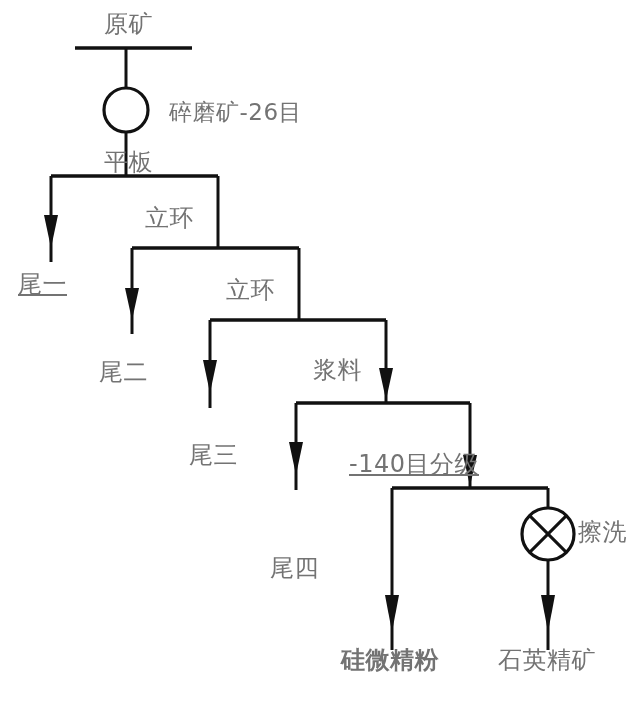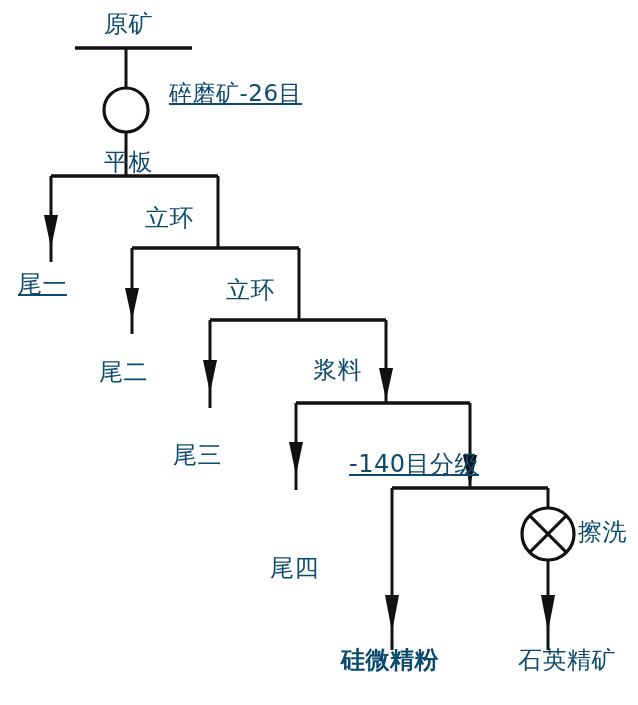--- a/index.html
+++ b/index.html
@@ -42,21 +42,21 @@
     stroke: #111111;
     stroke-width: 3;
     fill: none;
   }
   .arrow-head {
     fill: #111111;
     stroke: none;
   }
   .flow-label {
     position: absolute;
-    color: #0c4a6e;
+    color: #737373;
     font-family: "DejaVu Sans", "Liberation Sans", sans-serif;
     white-space: nowrap;
     line-height: 1;
     letter-spacing: 0.5px;
     user-select: none;
   }
   .lbl-lg { font-size: 24px; }
   .lbl-md { font-size: 23px; }
   .lbl-sm { font-size: 24px; text-decoration: underline; }
 </style>
@@ -129,42 +129,42 @@
       <line class="node-cross" x1="529.6" y1="515.6" x2="566.4" y2="552.4"></line>
       <line class="node-cross" x1="566.4" y1="515.6" x2="529.6" y2="552.4"></line>
       <line class="flow-line" x1="548" y1="560" x2="548" y2="650"></line>
       <polygon class="arrow-head" points="541,595 555,595 548,632"></polygon>
     </g>
 
   </svg>
 
   <div class="flow-label lbl-lg" style="left:104px; top:12px;">原矿</div>
 
-  <div class="flow-label lbl-md" style="left:169px; top:82px;text-decoration:underline;">碎磨矿-26目</div>
+  <div class="flow-label lbl-md" style="left:169px; top:101px;">碎磨矿-26目</div>
 
   <div class="flow-label lbl-lg" style="left:104px; top:150px;">平板</div>
 
   <div class="flow-label lbl-lg" style="left:145px; top:206px;">立环</div>
 
   <div class="flow-label lbl-lg" style="left:226px; top:278px;">立环</div>
 
   <div class="flow-label lbl-lg" style="left:313px; top:358px;">浆料</div>
 
   <div class="flow-label lbl-sm" style="left:349px; top:452px;">-140目</div>
 
   <div class="flow-label lbl-sm" style="left:430px; top:452px;">分级</div>
 
 
   <div class="flow-label lbl-lg" style="left:578px; top:520px;text-align:center;">擦洗</div>
 
   <div class="flow-label lbl-lg" style="left:18px; top:272px;text-decoration:underline;">尾一</div>
 
   <div class="flow-label lbl-lg" style="left:99px; top:360px;">尾二</div>
 
-  <div class="flow-label lbl-lg" style="left:173px; top:443px;">尾三</div>
+  <div class="flow-label lbl-lg" style="left:189px; top:443px;">尾三</div>
 
   <div class="flow-label lbl-lg" style="left:270px; top:556px;text-align:right;">尾四</div>
 
   <div class="flow-label lbl-lg" style="left:341px; top:648px;font-weight:bold;">硅微精粉</div>
 
-  <div class="flow-label lbl-lg" style="left:518px; top:648px;text-align:right;">石英精矿</div>
+  <div class="flow-label lbl-lg" style="left:498px; top:648px;text-align:right;">石英精矿</div>
 
 </div>
 
 </body></html>

